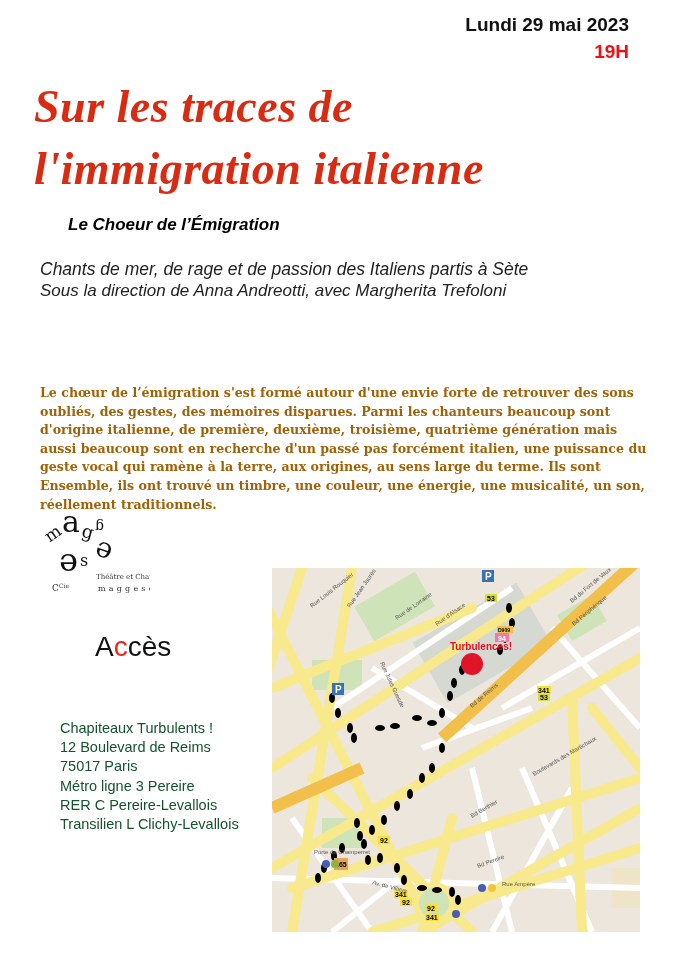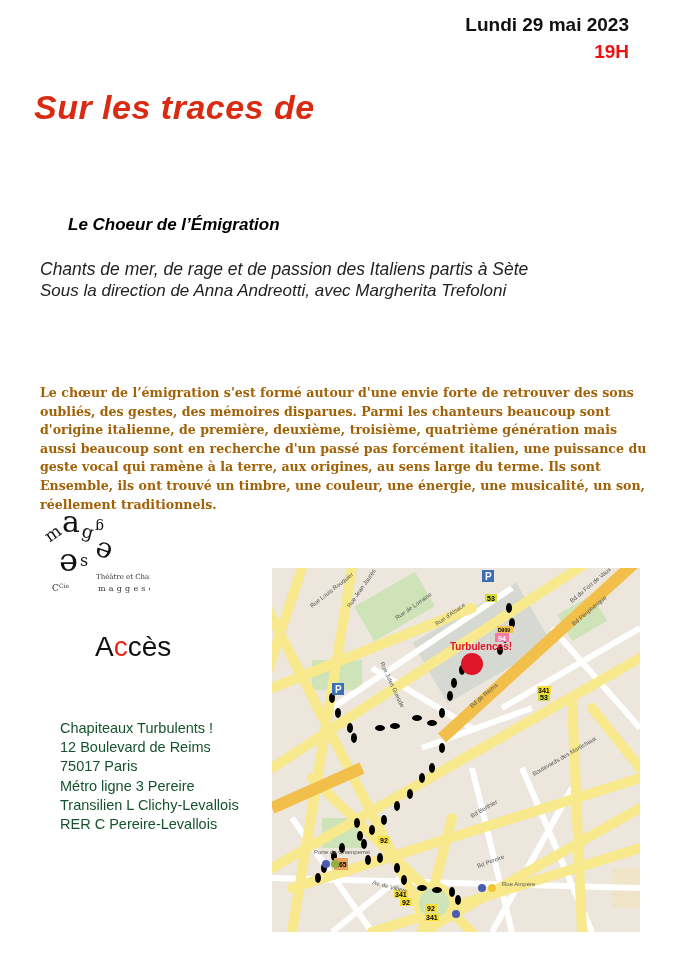--- a/index.html
+++ b/index.html
@@ -2,21 +2,21 @@
 <html><head>
 <meta charset="utf-8">
 <style>
   * { margin:0; padding:0; box-sizing:border-box; }
   html, body { width:674px; height:954px; background:#ffffff; overflow:hidden; }
   body { position:relative; font-family:"Liberation Sans", sans-serif; color:#000; }
 
   .date { position:absolute; right:45px; top:14px; font-family:"Liberation Sans", sans-serif; font-weight:bold; font-size:19px; color:#111; text-align:center; }
   .time { position:absolute; right:45px; top:41px; font-weight:bold; font-size:19px; color:#ee1111; }
 
-  .title { position:absolute; left:34px; top:76px; font-family:Liberation Sans, sans-serif; font-style:italic; font-weight:bold; font-size:34px; line-height:62px; color:#d92b12; letter-spacing:0.5px; }
+  .title { position:absolute; left:34px; top:76px; font-family:Liberation Serif, serif; font-style:italic; font-weight:bold; font-size:46px; line-height:62px; color:#d92b12; letter-spacing:0.5px; }
 
   .choir { position:absolute; left:40px; top:215px; font-weight:bold; font-style:italic; font-size:17px; color:#000;margin-left:28px; }
   .subtitle { position:absolute; left:40px; top:259px; font-style:italic; font-size:17.5px; color:#222; }
   .direction { position:absolute; left:40px; top:281px; font-style:italic; font-size:17px; color:#222; }
 
   .desc { position:absolute; left:40px; top:358px; width:610px; font-family:"DejaVu Serif", serif; font-weight:bold; font-size:12.6px; line-height:18.6px; color:#a16207;margin-top:26px; }
 
   .logo { position:absolute; left:40px; top:498px; width:110px; height:100px; }
   .logo svg { width:100%; height:100%; }
 
@@ -29,20 +29,21 @@
   .map svg { position:absolute; left:0; top:0; }
 </style>
 </head>
 <body>
 
 <div class="date">Lundi 29 mai 2023</div>
 <div class="time">19H</div>
 
 <div class="title">
   <div>Sur les traces de</div>
+  <div>l'immigration italienne</div>
 </div>
 
 <div class="choir">Le Choeur de l’Émigration</div>
 <div class="subtitle">Chants de mer, de rage et de passion des Italiens partis à Sète</div>
 <div class="direction">Sous la direction de Anna Andreotti, avec Margherita Trefoloni</div>
 
 <div class="desc">Le chœur de l’émigration s'est formé autour d'une envie forte de retrouver des sons oubliés, des gestes, des mémoires disparues. Parmi les chanteurs beaucoup sont d'origine italienne, de première, deuxième, troisième, quatrième génération mais aussi beaucoup sont en recherche d'un passé pas forcément italien, une puissance du geste vocal qui ramène à la terre, aux origines, au sens large du terme. Ils sont Ensemble, ils ont trouvé un timbre, une couleur, une énergie, une musicalité, un son, réellement traditionnels.</div>
 
 <div class="logo">
   <svg viewBox="0 0 110 100">
@@ -63,22 +64,22 @@
 
 <div class="acces">
   <span>A</span><span class="red">c</span><span>cès</span>
 </div>
 
 <div class="address">
   <div>Chapiteaux Turbulents !</div>
   <div>12 Boulevard de Reims</div>
   <div>75017 Paris</div>
   <div>Métro ligne 3 Pereire</div>
+  <div>RER C Pereire-Levallois</div>
   <div>Transilien L Clichy-Levallois</div>
-  <div>RER C Pereire-Levallois</div>
 </div>
 
 <div class="map">
   <svg width="368" height="364" viewBox="0 0 368 364">
 
     <rect x="88" y="20" width="70" height="40" fill="#cfe3b8" transform="rotate(-30 120 40)"></rect>
     <rect x="40" y="92" width="50" height="30" fill="#cfe3b8"></rect>
     <rect x="150" y="40" width="120" height="70" fill="#d6d9d2" transform="rotate(-30 210 75)"></rect>
     <rect x="290" y="35" width="40" height="30" fill="#cfe3b8" transform="rotate(-30 310 50)"></rect>
     <rect x="50" y="250" width="40" height="30" fill="#cfe3b8"></rect>

